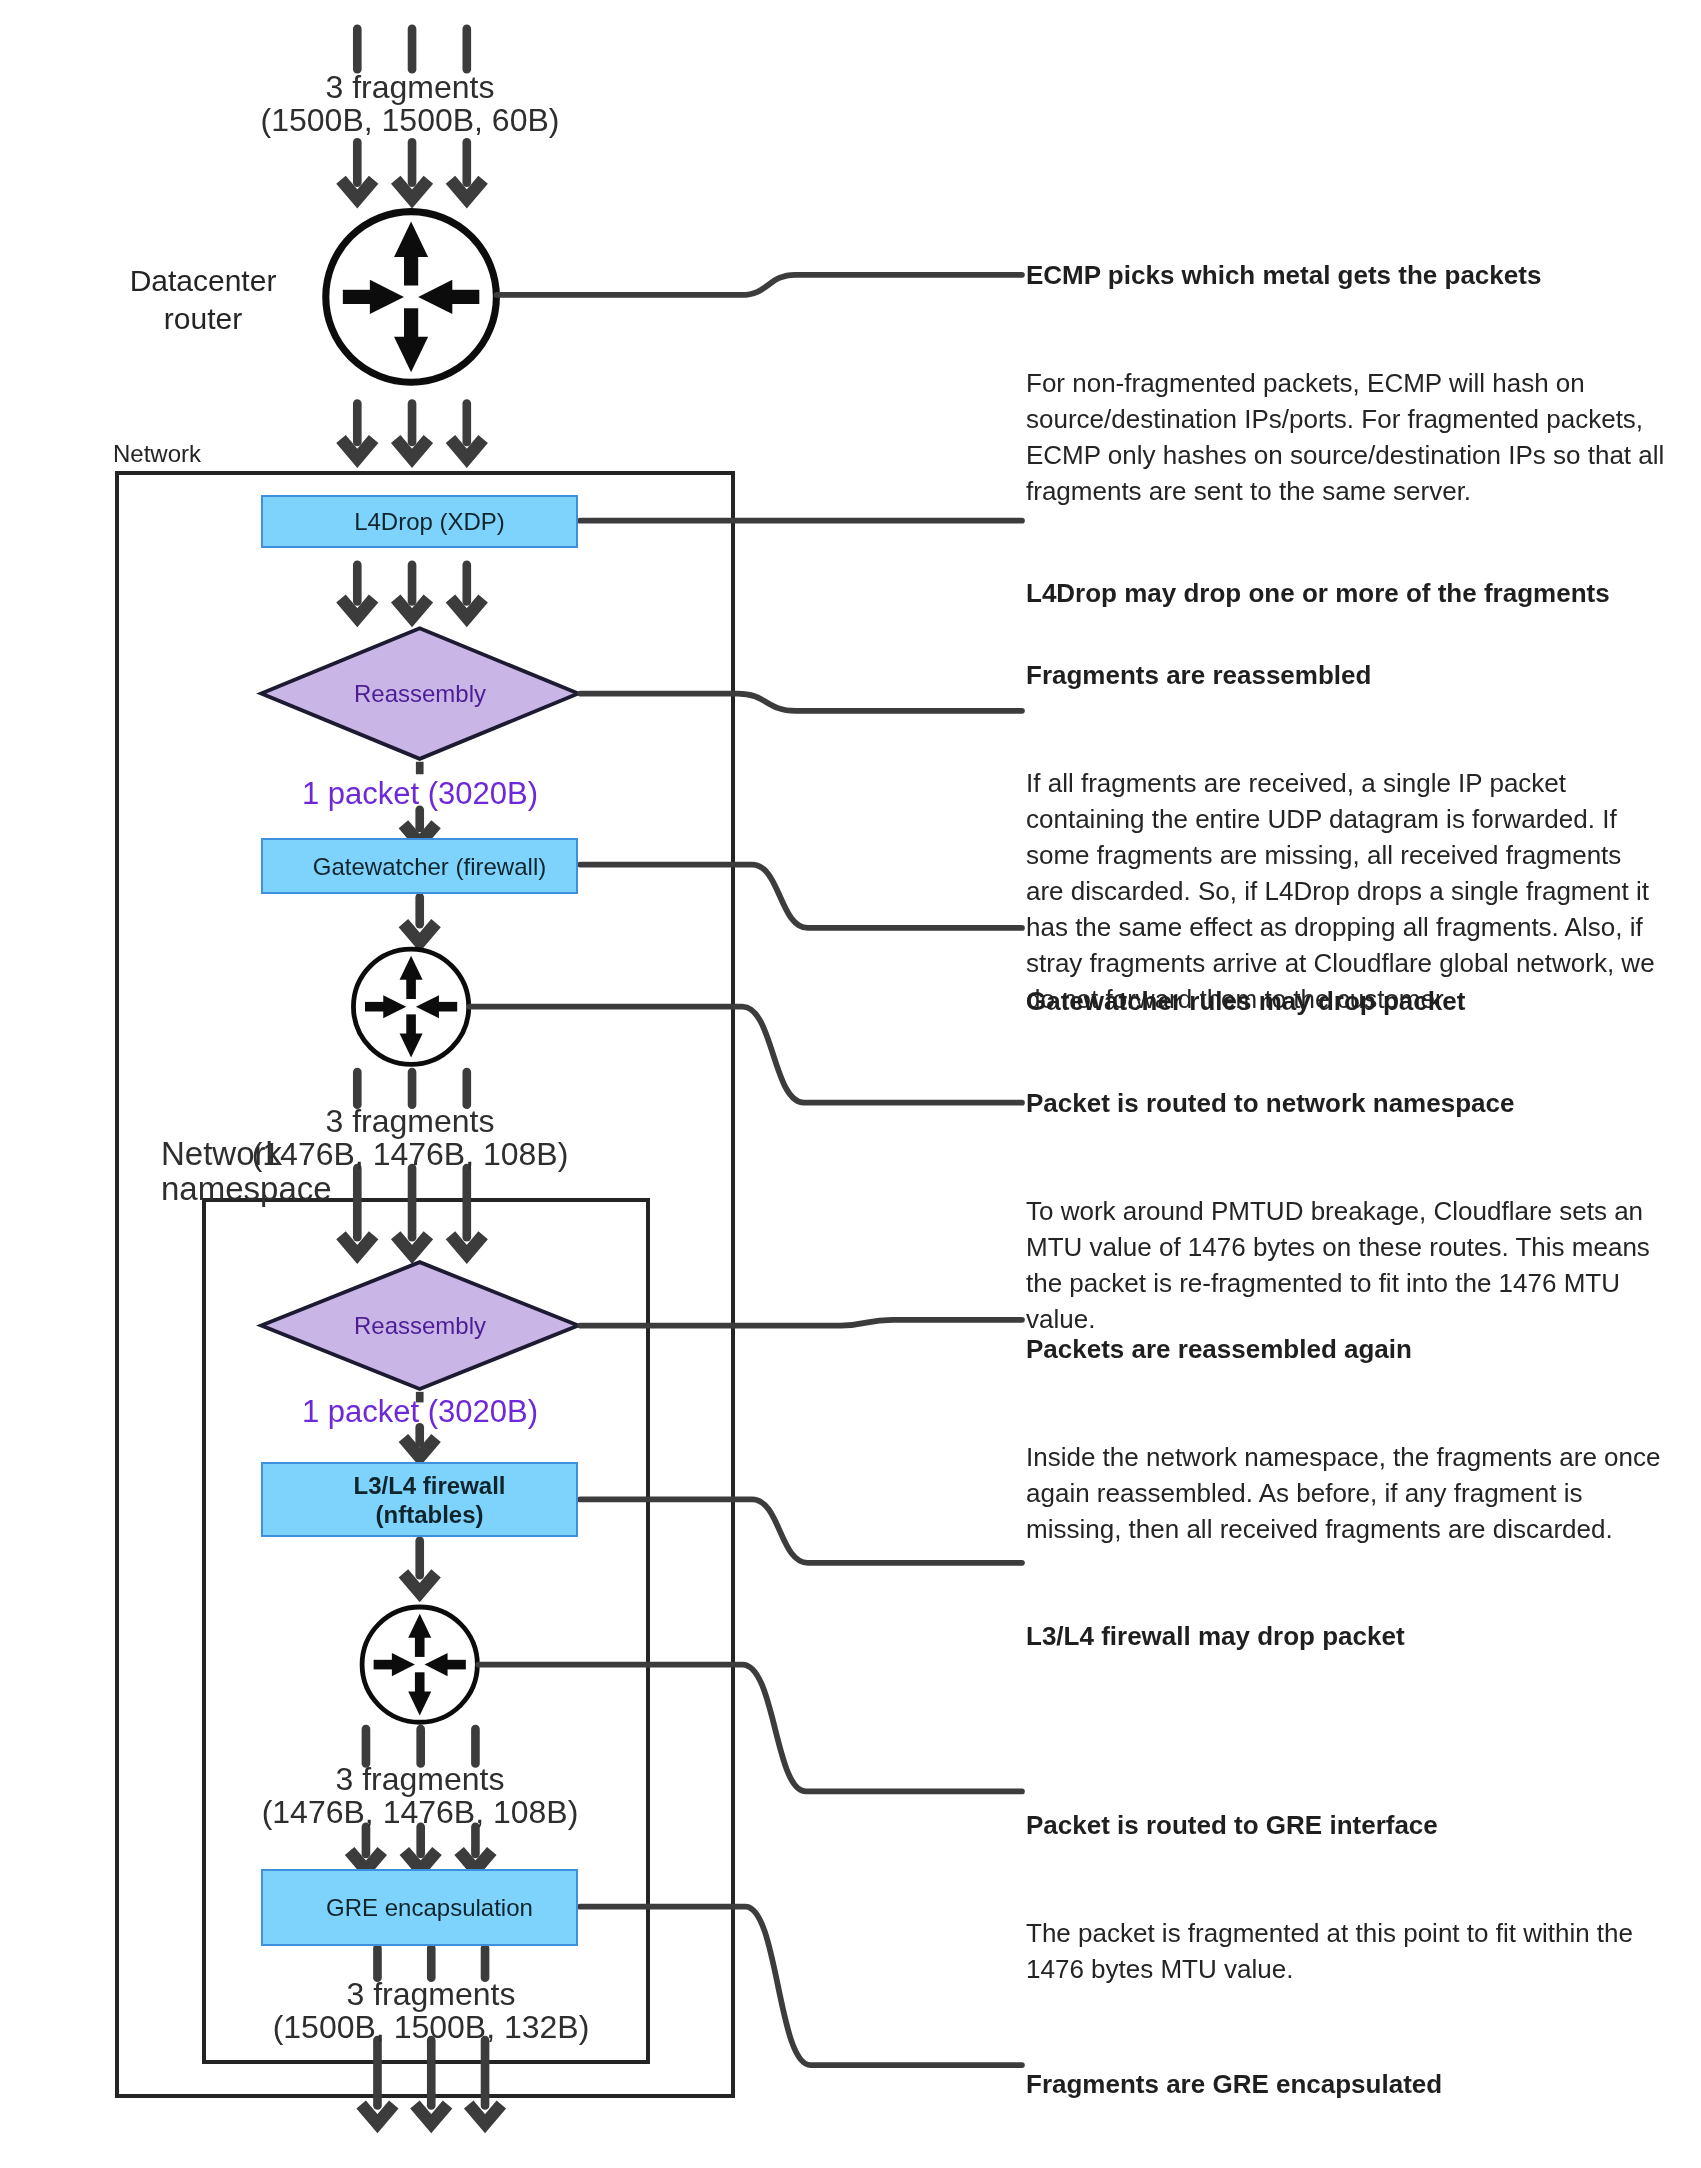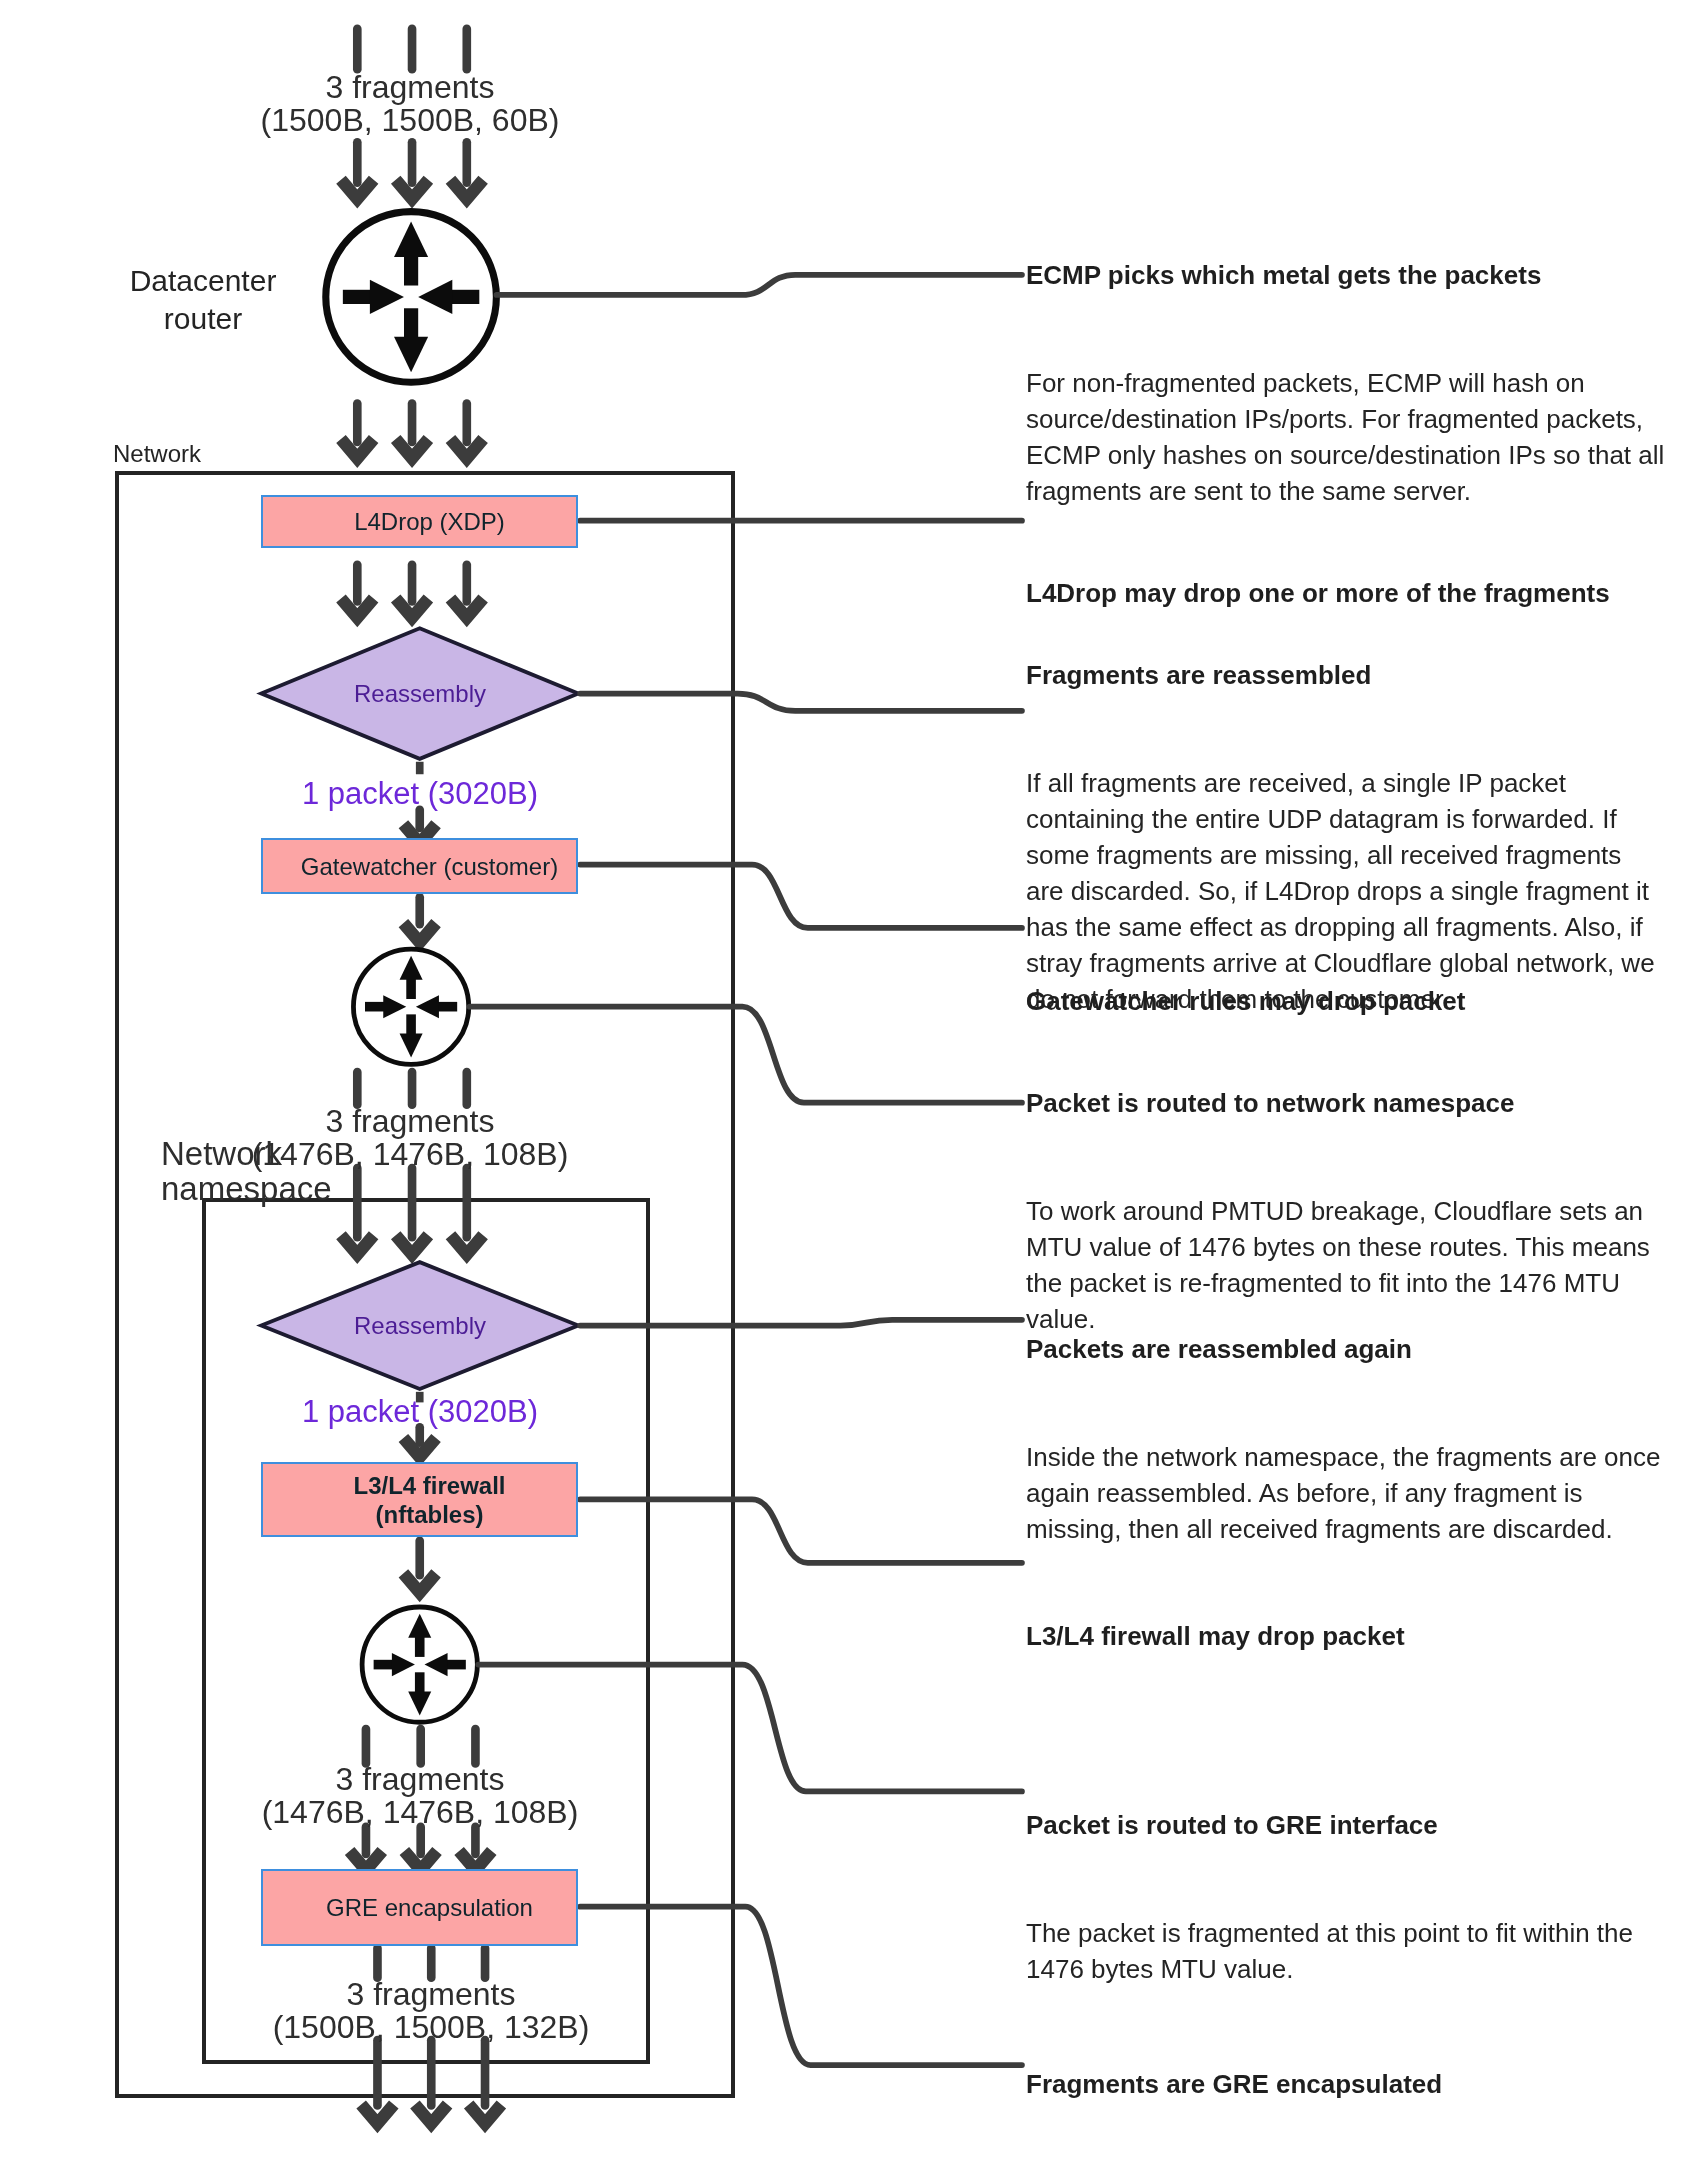--- a/index.html
+++ b/index.html
@@ -10,21 +10,21 @@
   .frame{position:absolute;border:4.8px solid #242424;background:transparent;z-index:1;}
   #overlay{position:absolute;left:0;top:0;z-index:2;}
   .txt{position:absolute;z-index:3;white-space:pre;}
   .center{transform:translate(-50%,-50%);text-align:center;}
   .frame-label{font-size:24px;color:#242424;}
   .big-label{font-size:30px;line-height:38px;color:#242424;}
   .packet-label{font-size:31px;color:#6d28d9;}
   .frag-label{font-size:32px;line-height:33px;color:#2e2e2e;}
   .node{
     position:absolute;z-index:3;display:flex;align-items:center;justify-content:center;
-    background:#fca5a5;border:2.9px solid #3e8fde;font-size:24px;line-height:29px;
+    background:#7dd3fc;border:2.9px solid #3e8fde;font-size:24px;line-height:29px;
     color:#10242c;text-align:center;white-space:pre;box-sizing:border-box;padding-left:20px;
   }
   .diamond-label{font-size:24px;color:#4c1d95;z-index:3;}
   .annotation{position:absolute;left:1026px;z-index:3;font-size:26px;line-height:36px;white-space:pre;color:#242424;}
   .annotation .h{font-weight:700;color:#1f1f1f;}
 </style>
 </head>
 <body>
 
 <div id="canvas">
@@ -178,21 +178,21 @@
   <div class="txt frame-label" style="left:113px;top:440px;">Network</div>
 
   <div class="node" style="left:261px;top:495px;width:317px;height:53px;">
     <span>L4Drop (XDP)</span>
   </div>
 
   <div class="txt diamond-label center" style="left:420px;top:694px;">Reassembly</div>
   <div class="txt packet-label center" style="left:420px;top:794px;">1 packet (3020B)</div>
 
   <div class="node" style="left:261px;top:838px;width:317px;height:56px;">
-    <span>Gatewatcher (customer)</span>
+    <span>Gatewatcher (firewall)</span>
   </div>
 
   <div class="txt frag-label center" style="left:410px;top:1138px;">3 fragments
 (1476B, 1476B, 108B)</div>
   <div class="txt frag-label" style="left:161px;top:1136px;font-size:33px;line-height:35px;">Network
 namespace</div>
 
   <div class="txt diamond-label center" style="left:420px;top:1326px;">Reassembly</div>
   <div class="txt packet-label center" style="left:420px;top:1412px;">1 packet (3020B)</div>
 

